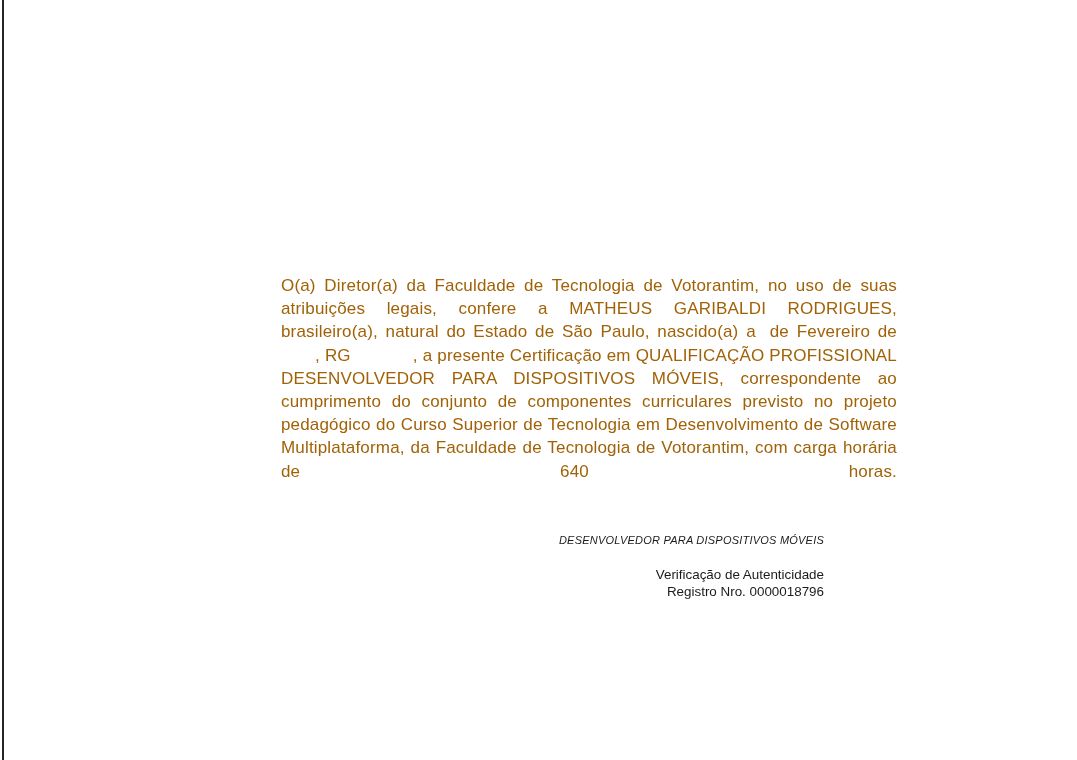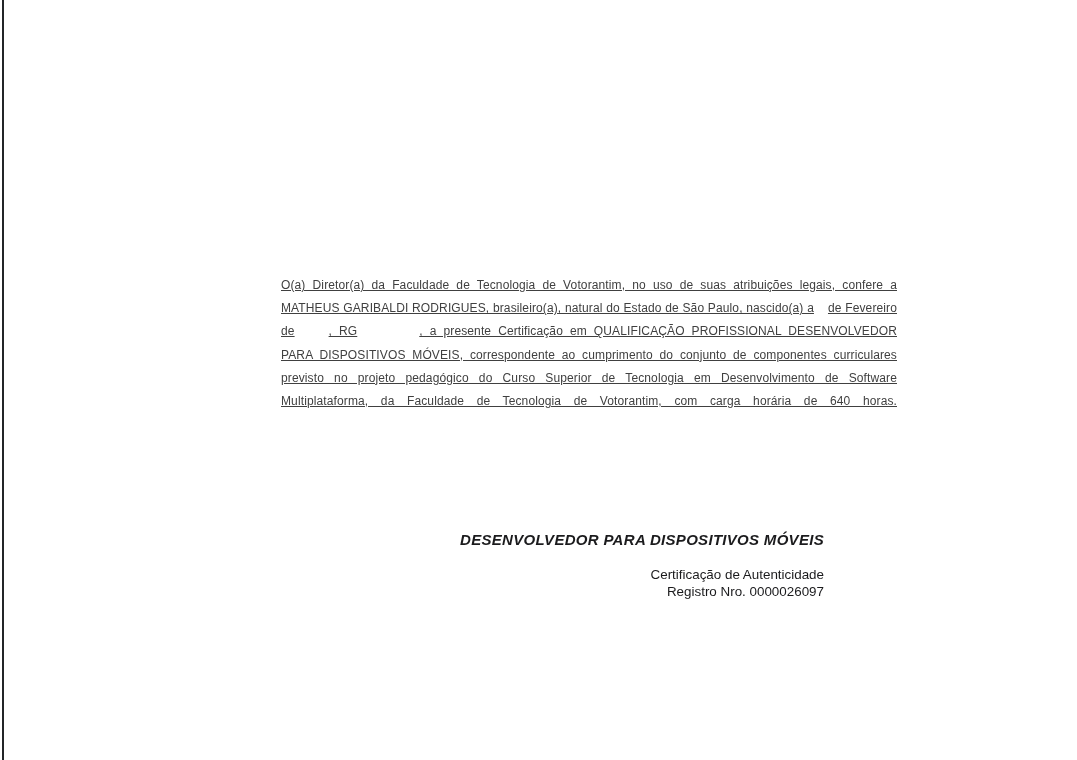--- a/index.html
+++ b/index.html
@@ -34,25 +34,24 @@
   }
 
   
   .certificate-body {
     position: absolute;
     left: 281px;
     top: 274px;
     width: 616px;
     text-align: justify;
     text-justify: inter-word;
-    font-size: 12px;
+    font-size: 17px;
     line-height: 23.2px;
-    color: #404040;
+    color: #a16207;
     letter-spacing: 0.01em;
-    text-decoration: underline;
   }
   .certificate-body .para {
     margin: 0;
     text-align: justify;
   }
   
   .certificate-body .para::after {
     content: "";
     display: inline-block;
     width: 100%;
@@ -72,23 +71,23 @@
   .footer-block {
     position: absolute;
     left: 420px;
     top: 533px;
     width: 404px;
     text-align: right;
     color: #1b1b1d;
   }
 
   .course-title {
-    font-size: 15px;
+    font-size: 11px;
     font-style: italic;
-    font-weight: 700;
+    font-weight: 400;
     letter-spacing: 0.02em;
     line-height: 14px;
     white-space: nowrap;
   }
 
   .verification {
     margin-top: 19px;
   }
   .verification-line {
     font-size: 13.4px;
@@ -113,19 +112,19 @@
 
   <div class="certificate-body">
     <p class="para"><span>O(a) Diretor(a) da Faculdade de Tecnologia de Votorantim, no uso de suas atribuições legais, confere a MATHEUS GARIBALDI RODRIGUES, brasileiro(a), natural do Estado de São Paulo, nascido(a) a</span><span class="redacted redacted-day"></span><span>de Fevereiro de</span><span class="redacted redacted-year"></span><span>, RG</span><span class="redacted redacted-rg"></span><span>, a presente Certificação em QUALIFICAÇÃO PROFISSIONAL DESENVOLVEDOR PARA DISPOSITIVOS MÓVEIS, correspondente ao cumprimento do conjunto de componentes curriculares previsto no projeto pedagógico do Curso Superior de Tecnologia em Desenvolvimento de Software Multiplataforma, da Faculdade de Tecnologia de Votorantim, com carga horária de 640 horas.</span></p>
   </div>
 
   <div class="footer-block">
 
     <div class="course-title">DESENVOLVEDOR PARA DISPOSITIVOS MÓVEIS</div>
 
     <div class="verification">
-      <div class="verification-line">Certificação de Autenticidade</div>
-      <div class="verification-line">Registro Nro. 0000026097</div>
+      <div class="verification-line">Verificação de Autenticidade</div>
+      <div class="verification-line">Registro Nro. 0000018796</div>
     </div>
 
   </div>
 
 </div>
 
 </body></html>

